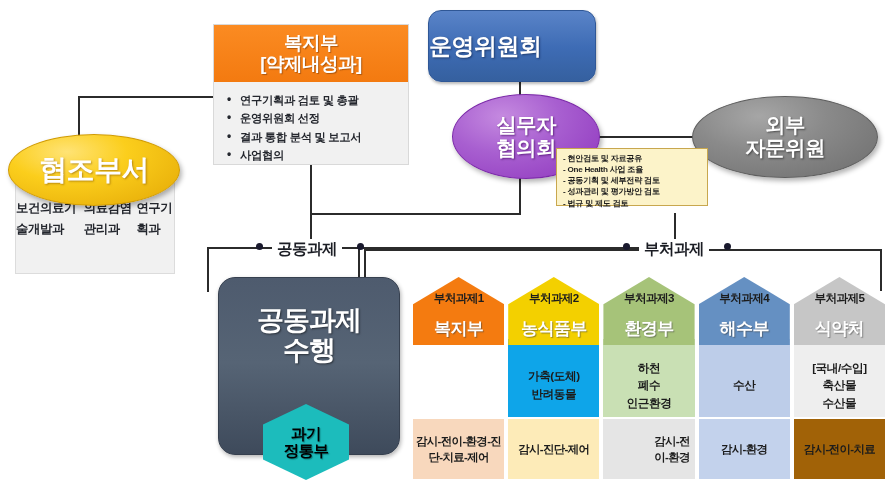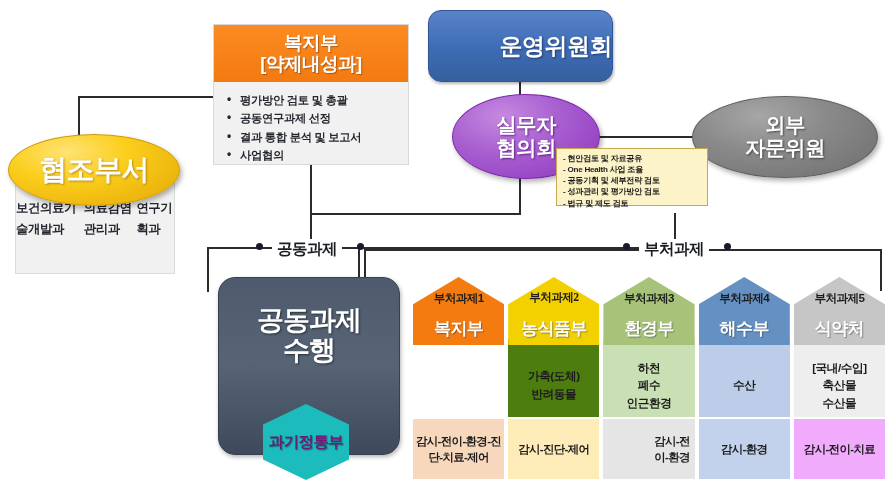--- a/index.html
+++ b/index.html
@@ -42,26 +42,26 @@
     letter-spacing: -0.3px;
   }
   #mohw-list li { list-style: none; position: relative; padding-left: 13px; }
   #mohw-list li::before {
     content: "•"; position: absolute; left: 0; top: -1px;
     color: #24272e; font-size: 12px;
   }
 
   
   #steering {
-    position: absolute; left: 428px; top: 10px; width: 185px; height: 72px;
+    position: absolute; left: 428px; top: 10px; width: 168px; height: 72px;
     border-radius: 13px;
     background: linear-gradient(180deg,#5a84c8 0%, #3e6cb5 52%, #35609f 100%);
     border: 1px solid #2f5796;
     box-shadow: 1px 2px 3px rgba(0,0,0,.28);
-    display: flex; align-items: center; justify-content: flex-end;
+    display: flex; align-items: center; justify-content: flex-start;
     color: #fff; font-size: 23px; font-weight: bold; letter-spacing: -0.5px;
     text-shadow: 1px 1px 2px rgba(10,30,70,.6);
   }
 
   
   .oval {
     position: absolute; border-radius: 50%;
     display: flex; flex-direction: column; align-items: center; justify-content: center;
     color: #fff; font-weight: bold; text-align: center; letter-spacing: -0.6px;
     line-height: 1.1;
@@ -129,22 +129,22 @@
     display: flex; flex-direction: column; align-items: center;
     padding-top: 27px;
     color: #fff; font-size: 27px; font-weight: bold; line-height: 1.12;
     letter-spacing: -1px;
     text-shadow: 1px 1px 2px rgba(0,0,0,.5);
   }
   #msit-hex {
     position: absolute; left: 263px; top: 404px; width: 86px; height: 76px;
     background: #1cbcbc;
     clip-path: polygon(50% 0%, 100% 27%, 100% 73%, 50% 100%, 0% 73%, 0% 27%);
-    display: flex; flex-direction: row; align-items: center; justify-content: center;
-    color: #701a75; font-size: 15.5px; font-weight: bold; line-height: 1.12;
+    display: flex; flex-direction: column; align-items: center; justify-content: center;
+    color: #000000; font-size: 15.5px; font-weight: bold; line-height: 1.12;
     letter-spacing: -0.6px; text-align: center;
     text-shadow: 1px 1px 1px rgba(0,70,70,.5);
     z-index: 5;
   }
 
   
   #dept-row {
     position: absolute; left: 413px; top: 277px; width: 472px; height: 202px;
     display: flex; gap: 4px;
   }
@@ -213,22 +213,22 @@
   <div class="dot" style="left:357px; top:243px;"></div>
   <div class="dot" style="left:623px; top:243px;"></div>
   <div class="dot" style="left:724px; top:243px;"></div>
 
   <div id="mohw-card">
     <div id="mohw-head">
       <span>복지부</span>
       <span>[약제내성과]</span>
     </div>
     <ul id="mohw-list">
-      <li>평가방안 검토 및 총괄</li>
-      <li>공동연구과제 선정</li>
+      <li>연구기획과 검토 및 총괄</li>
+      <li>운영위원회 선정</li>
       <li>결과 통합 분석 및 보고서</li>
       <li>사업협의</li>
     </ul>
   </div>
 
   <div id="steering">
     <span>운영위원회</span>
   </div>
 
   <div class="oval" id="worker-oval">
@@ -279,28 +279,28 @@
       <div class="dept-bot" style="background:#f8d8bd;">
         <span>감시-전이-환경-진단-치료-제어</span>
       </div>
       <div class="dept-hex" style="background:#f47b10;">
         <span class="tag">부처과제1</span>
         <span class="name">복지부</span>
       </div>
     </div>
 
     <div class="dept-col">
-      <div class="dept-mid" style="background:#4d7c0f;">
+      <div class="dept-mid" style="background:#0ea5e9;">
         <span>가축(도체)</span>
         <span>반려동물</span>
       </div>
       <div class="dept-bot" style="background:#fdebb8;">
         <span>감시-진단-제어</span>
       </div>
-      <div class="dept-hex" style="background:#f3d000;font-family:Liberation Serif, serif;">
+      <div class="dept-hex" style="background:#f3d000;">
         <span class="tag">부처과제2</span>
         <span class="name">농식품부</span>
       </div>
     </div>
 
     <div class="dept-col">
       <div class="dept-mid" style="background:#c9e0b4;">
         <span>하천</span>
         <span>폐수</span>
         <span>인근환경</span>
@@ -326,21 +326,21 @@
         <span class="name">해수부</span>
       </div>
     </div>
 
     <div class="dept-col">
       <div class="dept-mid" style="background:#eeeeee;">
         <span>[국내/수입]</span>
         <span>축산물</span>
         <span>수산물</span>
       </div>
-      <div class="dept-bot" style="background:#f0abfc;text-align:center;">
+      <div class="dept-bot" style="background:#a16207;text-align:center;">
         <span>감시-전이-치료</span>
       </div>
       <div class="dept-hex" style="background:#c6c6c6;">
         <span class="tag">부처과제5</span>
         <span class="name">식약처</span>
       </div>
     </div>
 
   </div>
 </div>

